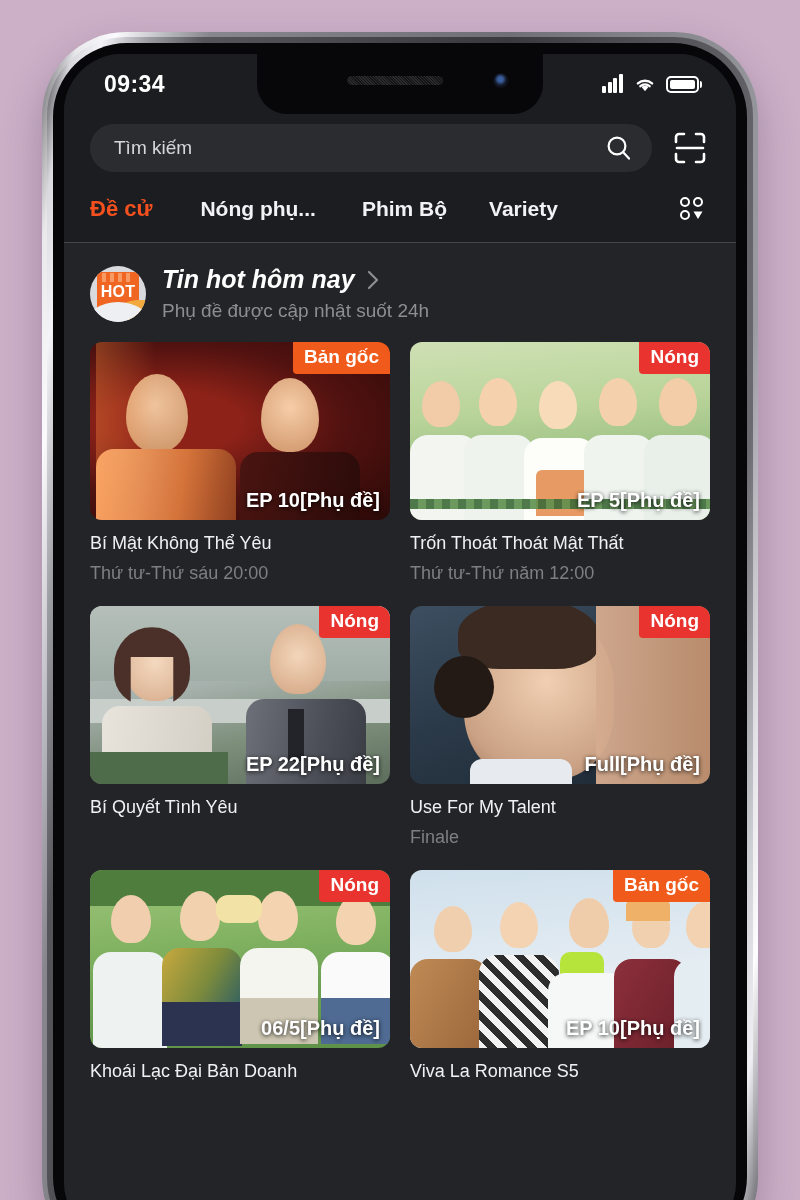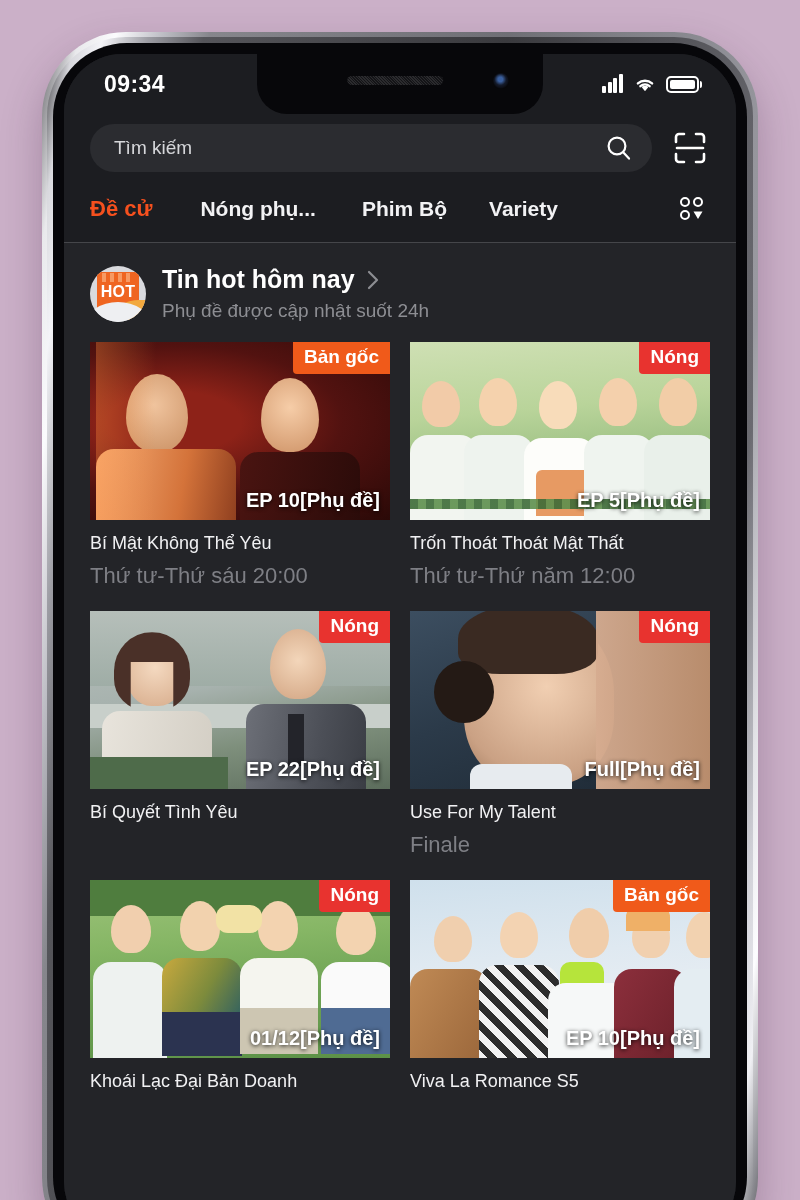--- a/index.html
+++ b/index.html
@@ -126,50 +126,50 @@
     text-align: center; color: #fff; font-size: 16px; font-weight: bold; letter-spacing: .3px;
   }
   #hot-badge-icon .hot-wave {
     position: absolute; left: -4px; bottom: -2px; width: 64px; height: 22px;
     background: #eeeff2; border-radius: 50% 50% 0 0 / 100% 100% 0 0;
   }
   #hot-badge-icon .hot-wave2 {
     position: absolute; right: -6px; bottom: 2px; width: 34px; height: 20px;
     background: #f2a93f; border-radius: 60% 0 0 0;
   }
-  #section-title-row { display: flex; align-items: center; gap: 10px; }
+  #section-title-row { display: flex; align-items: center; gap: 10px; font-style: italic; }
   #section-title { color: #fff; font-size: 25px; font-weight: bold; }
   #section-subtitle { color: #8d8e93; font-size: 19px; margin-top: 6px; }
 
   
   #card-grid {
     display: grid; grid-template-columns: 1fr 1fr;
     column-gap: 20px; row-gap: 22px;
     padding: 0 26px;
   }
   .card { display: block; }
   .card-thumb {
     position: relative; width: 100%; height: 178px;
-    border-radius: 0; overflow: hidden;
+    border-radius: 12px; overflow: hidden;
   }
   .card-badge {
     position: absolute; right: 0; top: 0;
     padding: 4px 11px 6px 11px;
     color: #fff; font-size: 19px; font-weight: bold;
     border-bottom-left-radius: 4px;
   }
   .badge-hot { background: #e8332f; }
   .badge-orig { background: #f05a1a; }
   .card-ep {
     position: absolute; right: 10px; bottom: 8px;
     color: #fff; font-size: 20px; font-weight: bold;
     text-shadow: 0 1px 4px rgba(0,0,0,.85);
   }
   .card-title { color: #f1f1f3; font-size: 18px; margin-top: 13px; white-space: nowrap; }
-  .card-sub { color: #7e7f85; font-size: 22px; margin-top: 9px; white-space: nowrap; }
+  .card-sub { color: #7e7f85; font-size: 18px; margin-top: 9px; white-space: nowrap; }
 
   
   .art { position: absolute; inset: 0; }
   .fig { position: absolute; border-radius: 50% 50% 44% 44% / 56% 56% 44% 44%; }
   .body { position: absolute; border-radius: 18px 18px 0 0; }
 
   
   .art1 { background: radial-gradient(ellipse at 28% 45%, #8d2218 0 22%, #521210 55%, #2a0907 100%); }
   
   .art2 { background: linear-gradient(175deg,#cfe0b4 0%,#b9d49a 38%,#9fc286 62%,#8fb878 100%); }
@@ -380,21 +380,21 @@
               <div style="position:absolute;left:24%;top:74%;width:80px;height:44px;background:#2b3350;"></div>
               <div class="fig" style="left:56%;top:12%;width:40px;height:50px;background:#f3d3b0;"></div>
               <div class="body" style="left:50%;top:44%;width:78px;height:62px;background:#f5f5ef;"></div>
               <div style="position:absolute;left:50%;top:72%;width:78px;height:46px;background:#cdc6b2;"></div>
               <div class="fig" style="left:82%;top:14%;width:40px;height:50px;background:#f3d3b0;"></div>
               <div class="body" style="left:77%;top:46%;width:74px;height:60px;background:#fafafa;"></div>
               <div style="position:absolute;left:77%;top:72%;width:74px;height:46px;background:#4f6b93;"></div>
               <div style="position:absolute;left:42%;top:14%;width:46px;height:28px;border-radius:12px;background:#f2e2a5;"></div>
             </div>
             <div class="card-badge badge-hot">Nóng</div>
-            <div class="card-ep">01/12[Phụ đề]</div>
+            <div class="card-ep">06/5[Phụ đề]</div>
           </div>
           <div class="card-title">Khoái Lạc Đại Bản Doanh</div>
           <div class="card-sub"></div>
         </div>
 
         <div class="card">
           <div class="card-thumb">
             <div class="art art6">
               <div class="fig" style="left:8%;top:20%;width:38px;height:46px;background:#f0cfae;"></div>
               <div class="body" style="left:0%;top:50%;width:78px;height:92px;background:linear-gradient(120deg,#c08a55,#9a663a);"></div>

